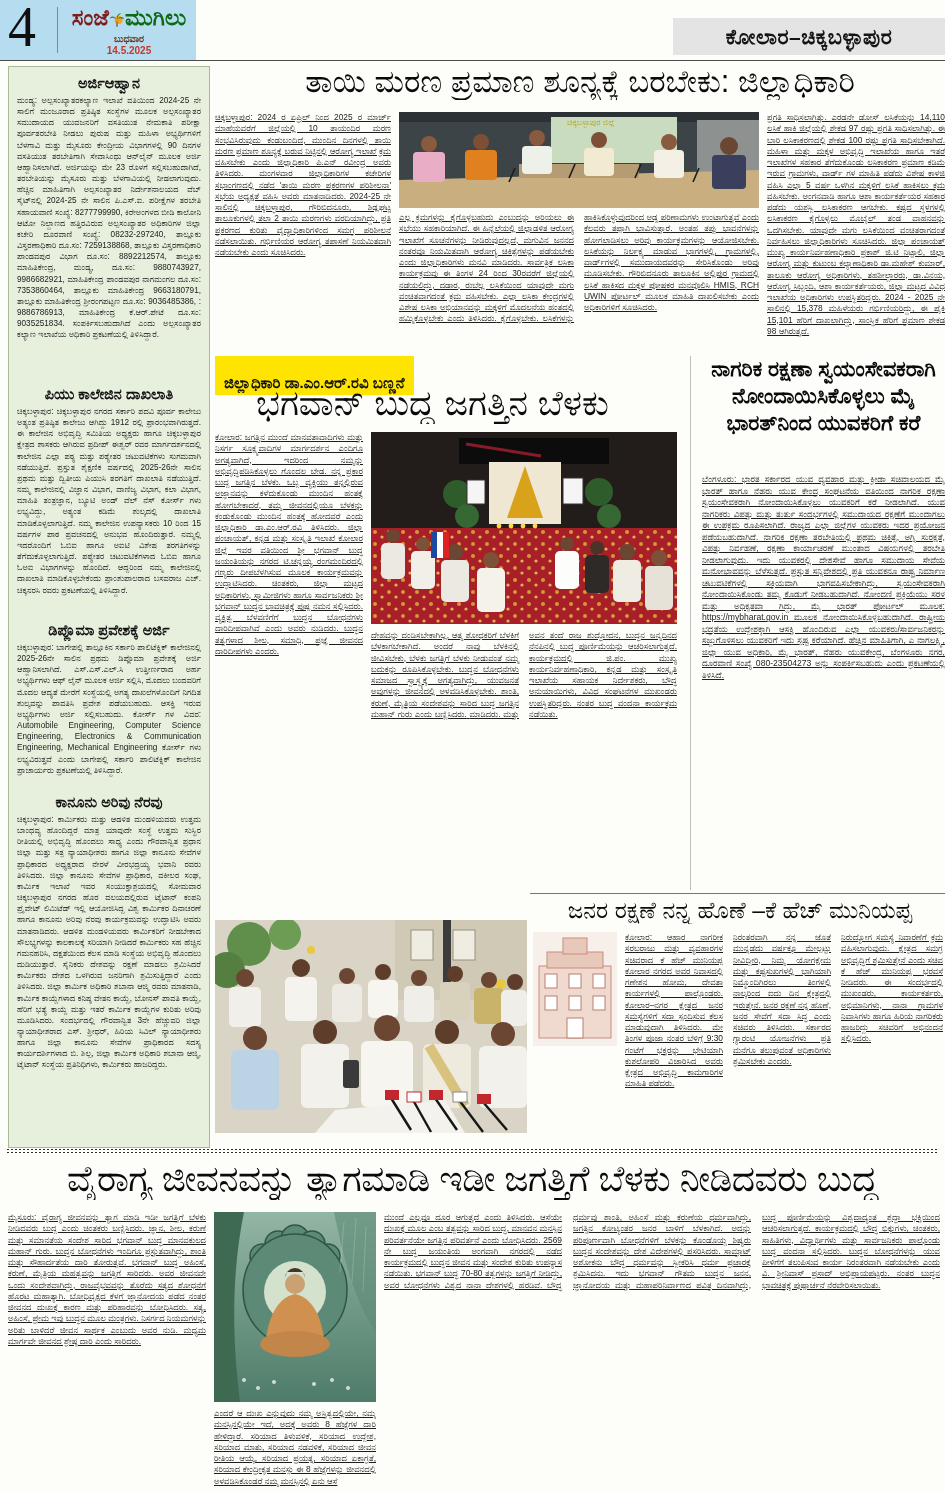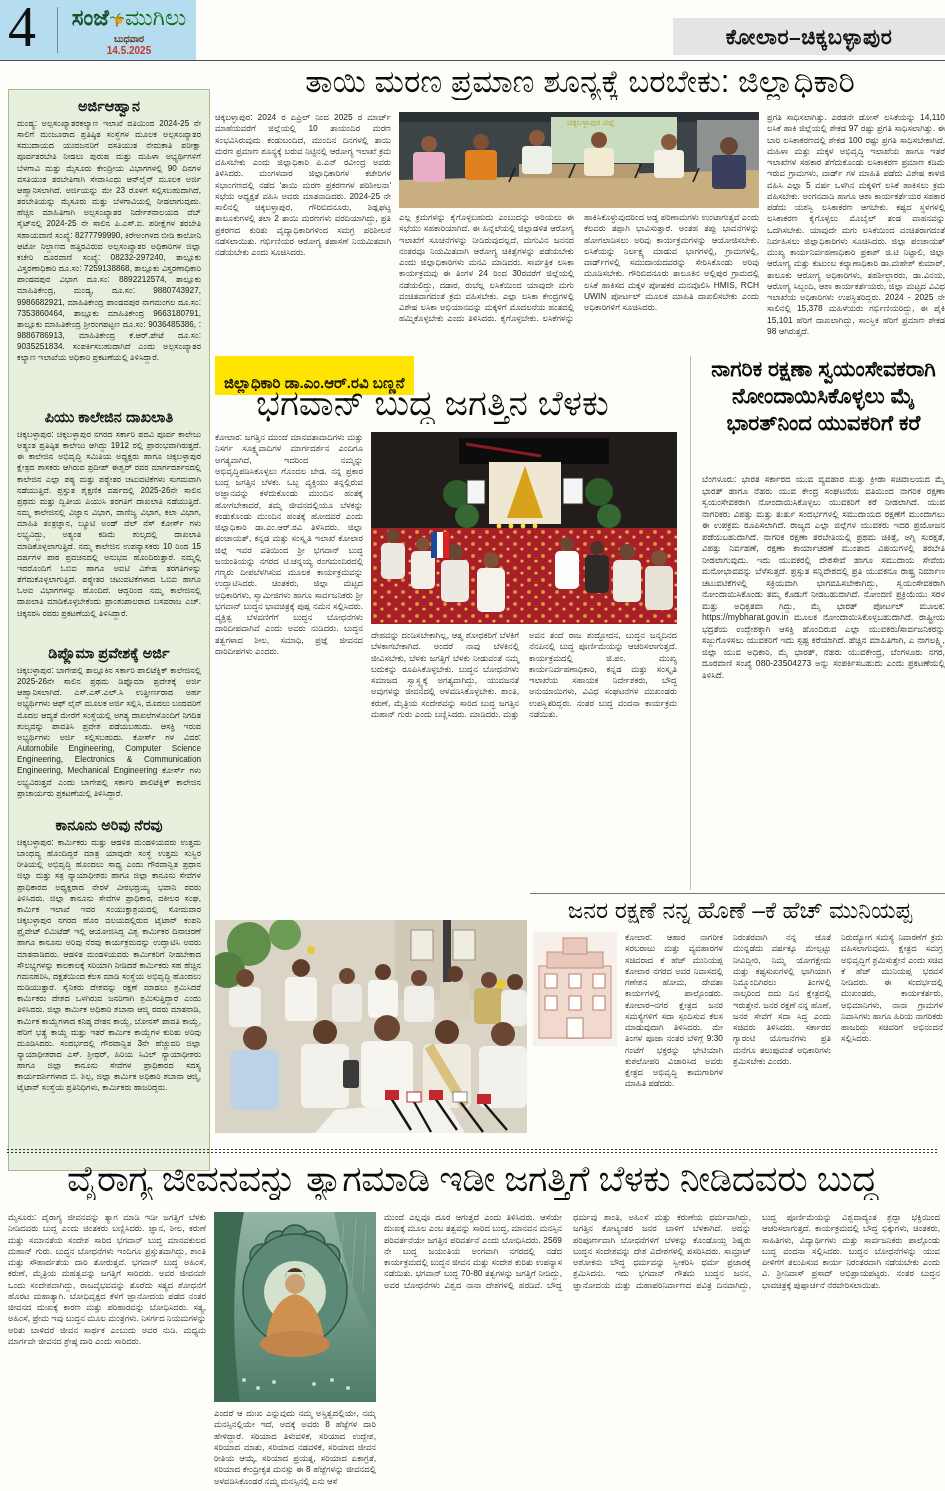--- a/index.html
+++ b/index.html
@@ -1,38 +1,38 @@
 <!DOCTYPE html>
 <html><head>
 <meta charset="utf-8">
 <style>
   html,body{margin:0;padding:0;background:#9a9a9a;}
   .page{position:relative;width:945px;height:1491px;background:#fdfdfa;overflow:hidden;
         font-family:"Liberation Sans","DejaVu Sans",sans-serif;}
   .abs{position:absolute;}
   .body-text{font-size:8.4px;line-height:1.34;text-align:justify;color:#1e1e1e;overflow:hidden;
-             word-break:break-word;}
+             word-break:break-word;text-decoration:underline;}
   .rule-h{background:#555;height:1px;}
   .rule-v{background:#bdbdbd;width:1px;}
   
   .masthead{left:0;top:0;width:196px;height:61px;background:#b6dcf0;}
   .pagenum{left:8px;top:-4px;font-family:"Liberation Serif","DejaVu Serif",serif;
            font-size:56px;color:#101010;line-height:62px;}
   .mast-div{left:57px;top:7px;width:1px;height:46px;background:#6d8ea1;}
   .brand-row{left:64px;top:5px;width:130px;text-align:center;white-space:nowrap;}
-  .brand-first{color:#14532d;font-weight:700;font-size:22px;}
-  .brand-second{color:#0e6b14;font-weight:400;font-size:22px;}
+  .brand-first{color:#7f1d1d;font-weight:700;font-size:22px;}
+  .brand-second{color:#0e6b14;font-weight:700;font-size:22px;}
   .palm{display:inline-block;vertical-align:-3px;}
   .mast-day{left:64px;top:33px;width:130px;text-align:center;font-size:9.5px;color:#5d3318;font-weight:700;}
   .mast-date{left:64px;top:45px;width:130px;text-align:center;font-size:10px;color:#c13a2a;font-weight:700;}
   .region{right:0;top:18px;width:272px;height:37px;background:#e4e4e4;color:#141414;
           font-size:21px;font-weight:700;text-align:center;line-height:37px;letter-spacing:.5px;}
   
   .classifieds{left:8px;top:66px;width:202px;height:1082px;background:#e7efdd;
-               border:1px solid #a8bb97;box-sizing:border-box;padding:4px 8px;margin-top:23px;}
+               border:1px solid #a8bb97;box-sizing:border-box;padding:4px 8px;}
   .cls-title{font-size:14.5px;font-weight:700;color:#131313;text-align:center;margin:4px 0 3px 0;}
   .cls-body{font-size:8.2px;line-height:1.36;text-align:justify;color:#222;overflow:hidden;}
   
   .headline{font-weight:400;color:#0a0a0a;white-space:nowrap;overflow:hidden;}
   .kicker{background:#ffe400;color:#111;font-weight:700;font-size:15px;padding:18px 9px 3px 9px;
           display:inline-block;white-space:nowrap;}
   .photo{overflow:hidden;background:#444;}
   .photo svg{display:block;width:100%;height:100%;}
   .colset2{column-count:2;column-gap:10px;}
   .colset3{column-count:3;column-gap:11px;}

